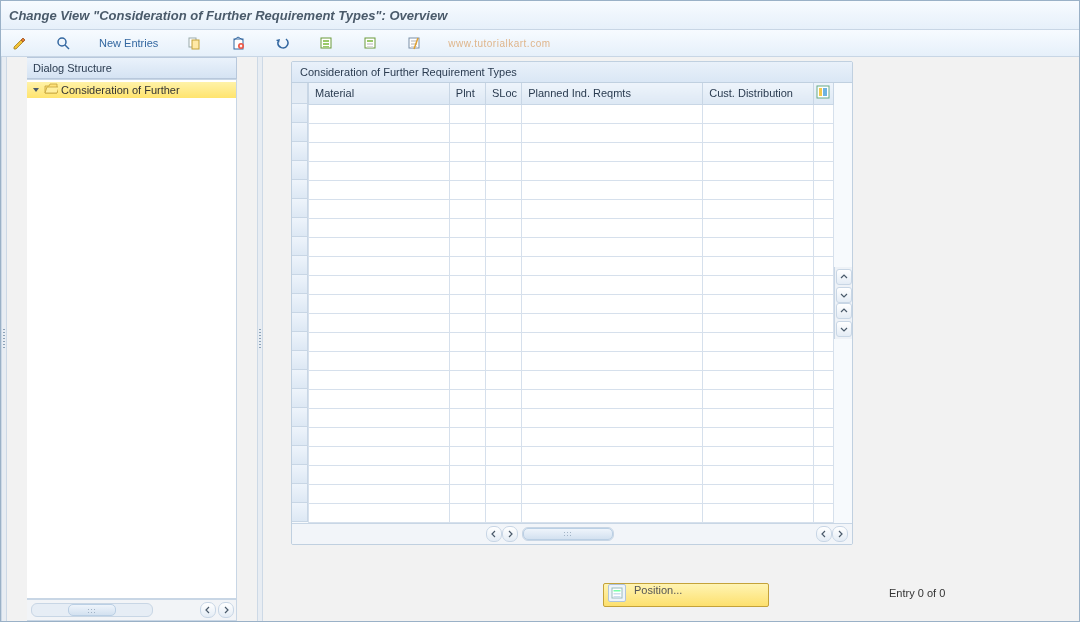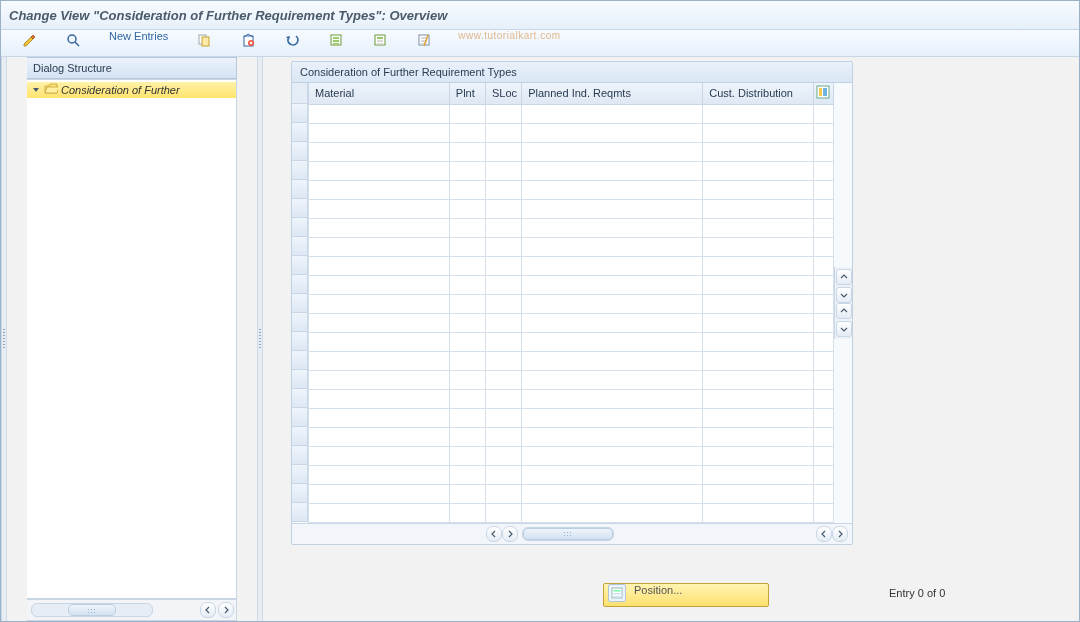--- a/index.html
+++ b/index.html
@@ -36,21 +36,22 @@
     font-style: italic;
     font-weight: bold;
     color: #4a5a6a;
   }
   
   .toolbar {
     height: 26px;
     background: linear-gradient(#f7fbff, #e6f0fa);
     border-bottom: 1px solid #c8d6e5;
     display: flex;
-    padding: 0 16px;
+    align-items: center;
+    padding: 0 6px;
     gap: 20px;
   }
   .tbtn {
     height: 18px;
     min-width: 18px;
     display: inline-flex;
     align-items: center;
     justify-content: center;
     border: 1px solid transparent;
     border-radius: 2px;
@@ -132,21 +133,21 @@
   .tree-row.selected {
     background: linear-gradient(#fff2a8, #ffe46e);
   }
   .tree-indent { display:inline-block; width:14px; }
   .tree-caret {
     width:10px; height:10px;
     display:inline-flex; align-items:center; justify-content:center;
   }
   .tree-caret svg { display:block; }
   .folder-icon { width:14px; height:12px; }
-  .tree-label { overflow:hidden; text-overflow: clip; font-style: italic; }
+  .tree-label { overflow:hidden; text-overflow: clip; }
   .sidebar-hscroll {
     height:20px;
     border:1px solid #c8d6e5;
     border-left:none;
     background:#f2f4f7;
     display:flex;
     align-items:center;
     padding:0 2px;
     gap:2px;
   }

